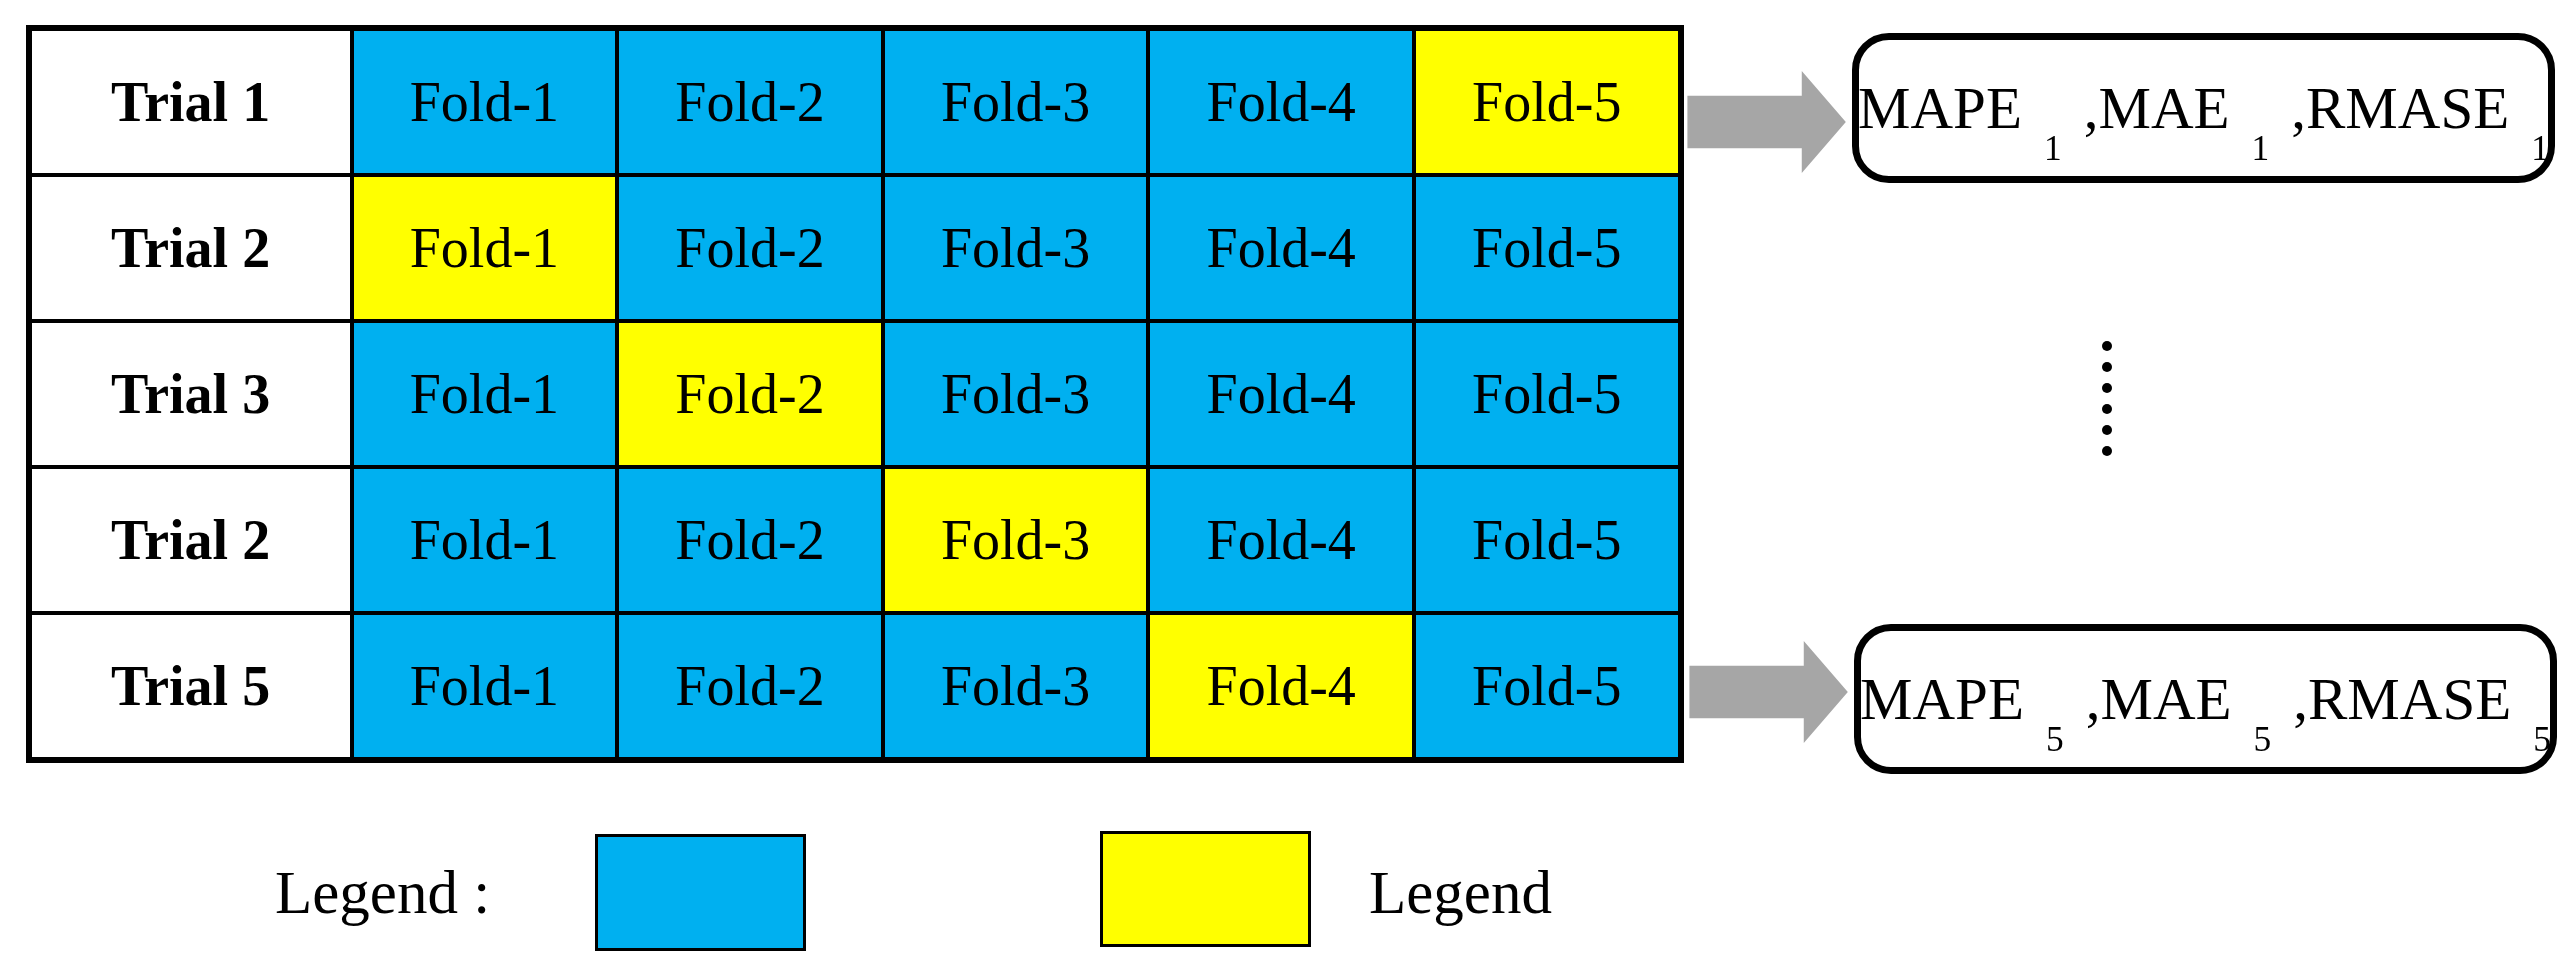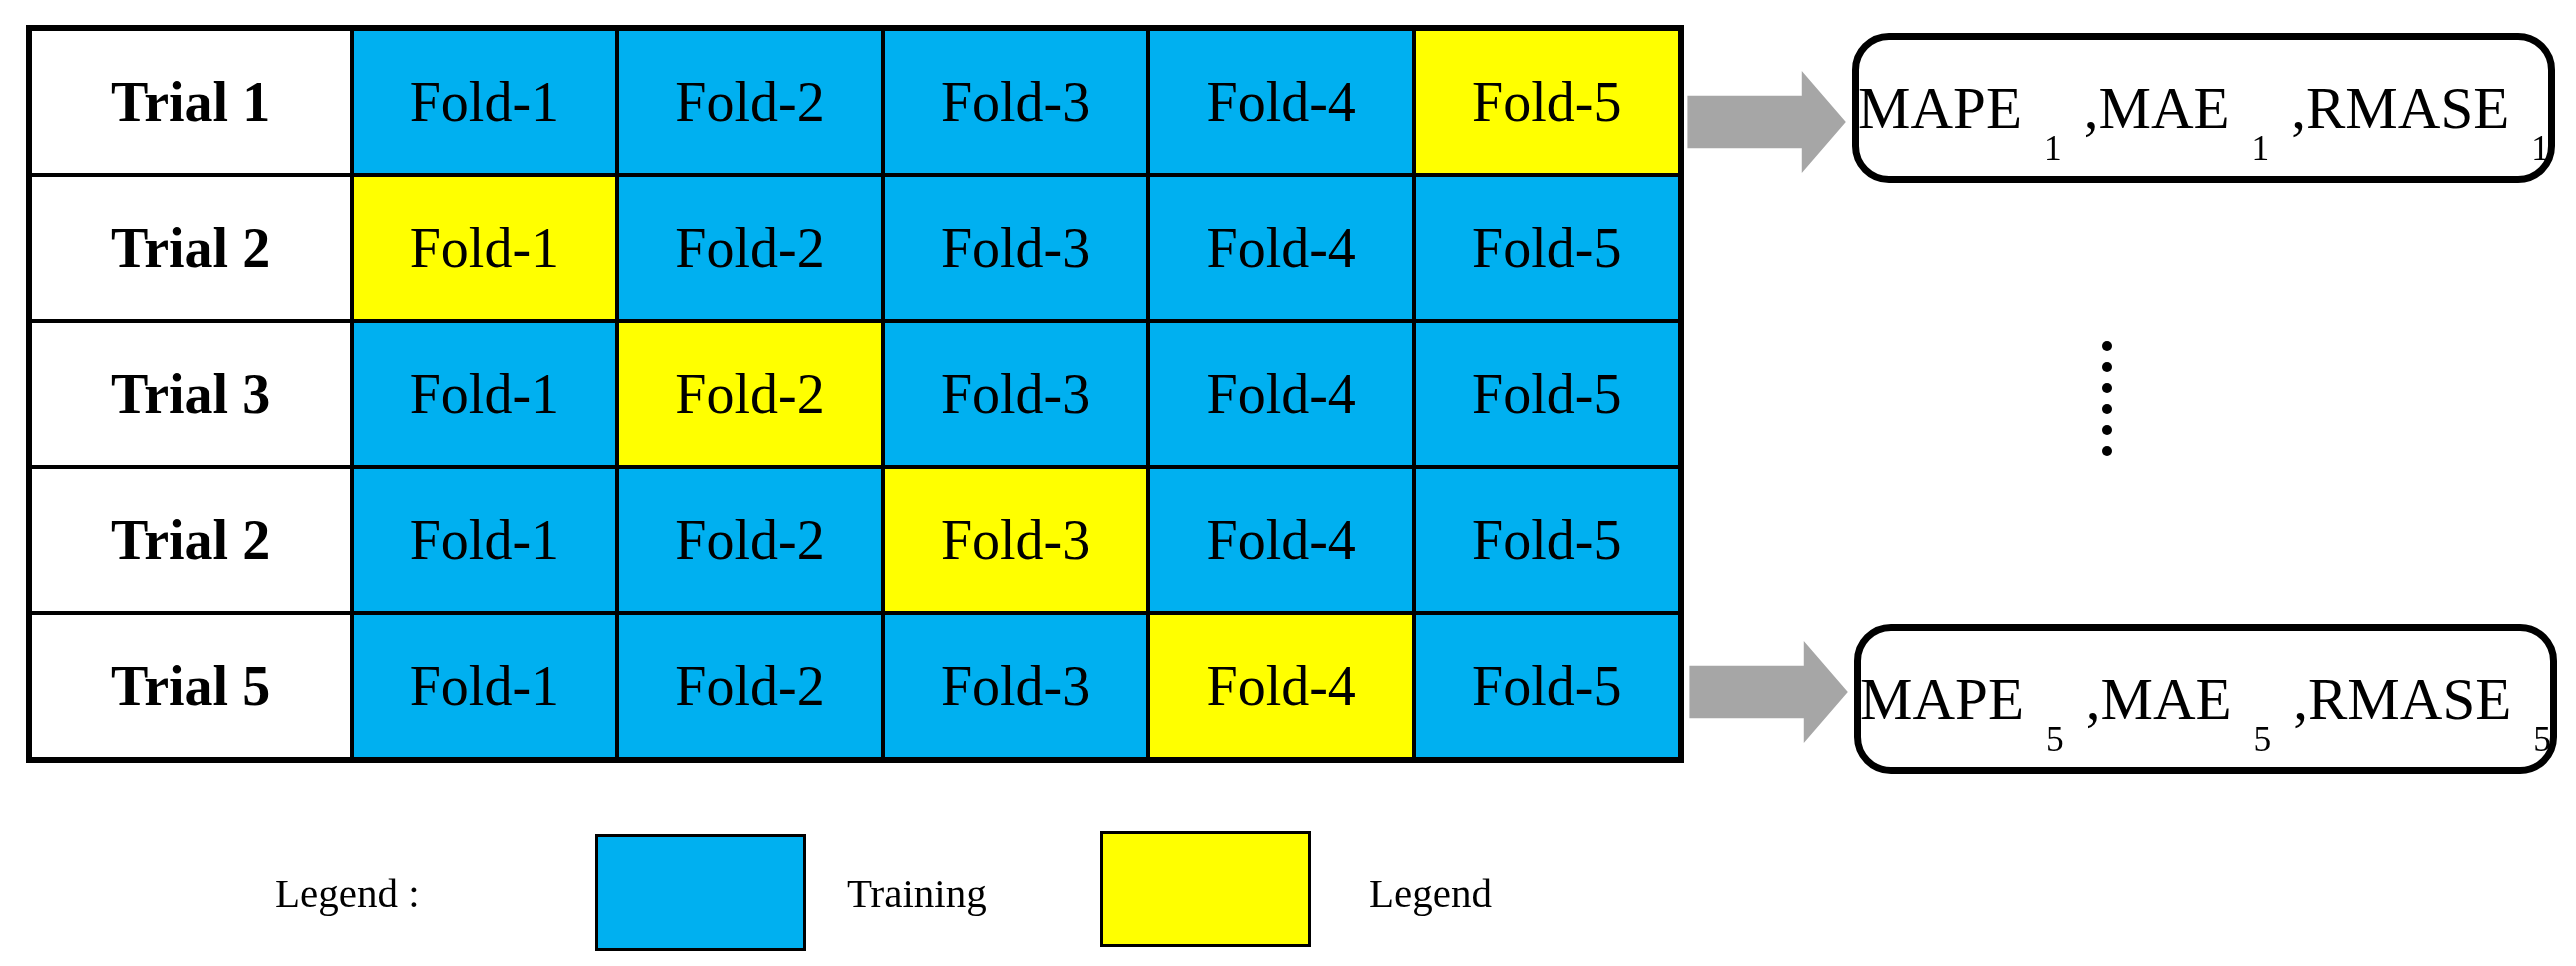--- a/index.html
+++ b/index.html
@@ -43,21 +43,21 @@
 
   
   .vdots {
     position:absolute; left:2102px; top:341px;
     display:flex; flex-direction:column; gap:11px;
   }
   .vdots .dot { width:10px; height:10px; border-radius:50%; background:#000; }
 
   
   .legend-text {
-    position:absolute; font-size:41px; line-height:70px; white-space:nowrap;
+    position:absolute; font-size:61px; line-height:70px; white-space:nowrap;
   }
   #legend-label    { left:275px;  top:858px; }
   #legend-training { left:847px; top:858px; }
   #legend-testing  { left:1369px; top:858px; }
   .legend-swatch {
     position:absolute; box-sizing:border-box;
     width:211px; height:117px; border:3.9px solid #000;
   }
   #legend-swatch-training { left:595px;  top:834px; }
   #legend-swatch-testing  { left:1100px; top:831px; height:116px; }
@@ -129,18 +129,17 @@
       <div class="dot"></div>
       <div class="dot"></div>
       <div class="dot"></div>
       <div class="dot"></div>
       <div class="dot"></div>
       <div class="dot"></div>
     </div>
 
   <div class="legend-text" id="legend-label">Legend :</div>
   <div class="legend-swatch" id="legend-swatch-training" style="background: rgb(0, 176, 240);"></div>
-  <div class="legend-text" id="legend-training">Training</div>
   <div class="legend-swatch" id="legend-swatch-testing" style="background: rgb(255, 255, 0);"></div>
   <div class="legend-text" id="legend-testing">Legend</div>
 
 </div>
 
 
 </body></html>

